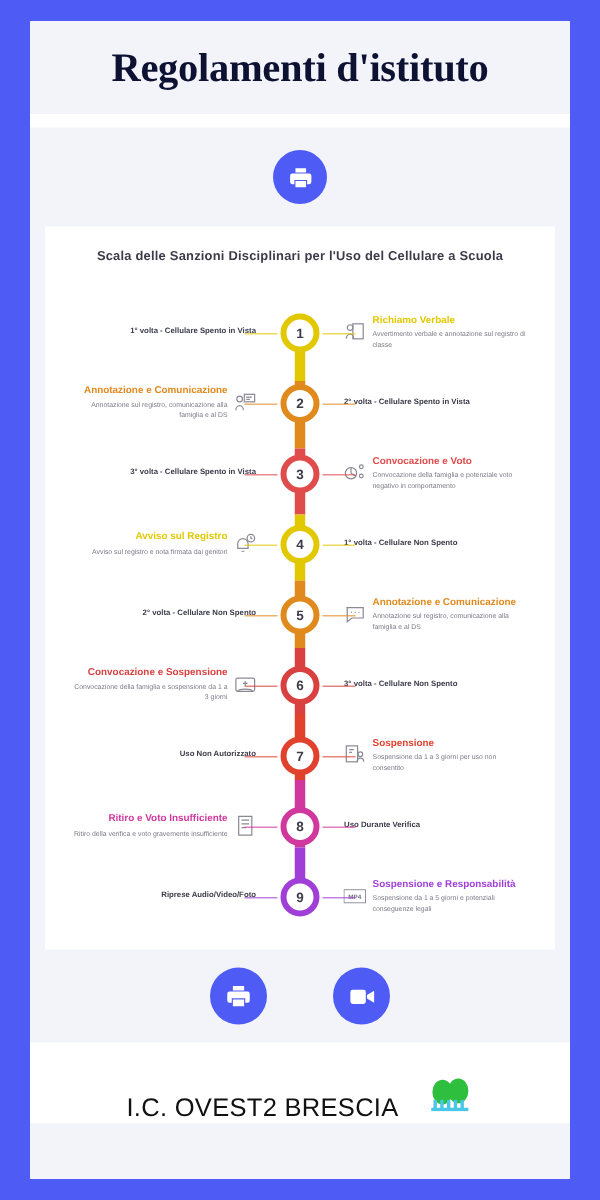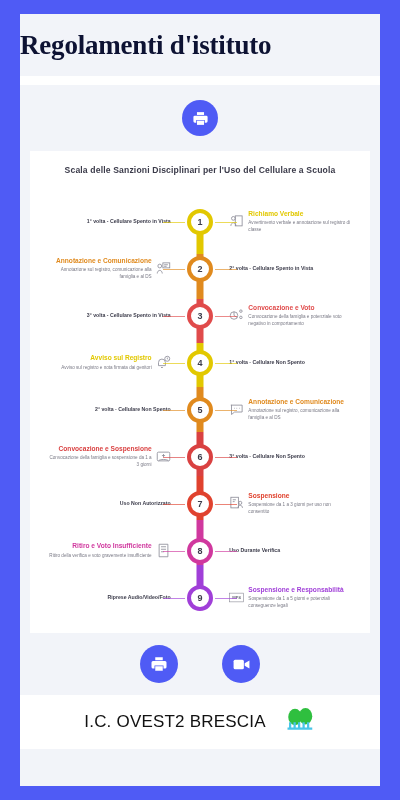--- a/index.html
+++ b/index.html
@@ -19,21 +19,21 @@
     position: absolute;
     left: 20px; top: 14px;
     width: 360px; height: 772px;
     background: #f2f4f9;
     display: flex; flex-direction: column;
   }
   
   .header {
     height: 62px;
     background: #f2f4f9;
-    display: flex; align-items: center; justify-content: flex-start;
+    display: flex; align-items: center; justify-content: center;
   }
   .header-title {
     font-family: "Liberation Serif", serif;
     font-weight: bold;
     font-size: 27px;
     color: #0d1233;
     letter-spacing: -0.2px;
     white-space: nowrap;
   }
   .header-rule { height: 9px; background: #ffffff; }
@@ -130,21 +130,21 @@
   
   .toolbar-bottom {
     height: 62px;
     display: flex; align-items: center; justify-content: center;
     gap: 44px;
   }
   .toolbar-bottom .round-btn { width: 38px; height: 38px; }
   .footer {
     background: #ffffff;
     height: 54px;
-    display: flex; align-items: center; justify-content: center;
+    display: flex; align-items: flex-end; justify-content: center;
     gap: 20px;
   }
   .footer-title {
     font-size: 17px; color: #111111; letter-spacing: 0.2px;
   }
   .footer-pad { flex: 1 1 auto; background: #f2f4f9; }
 </style>
 </head>
 <body>
 

